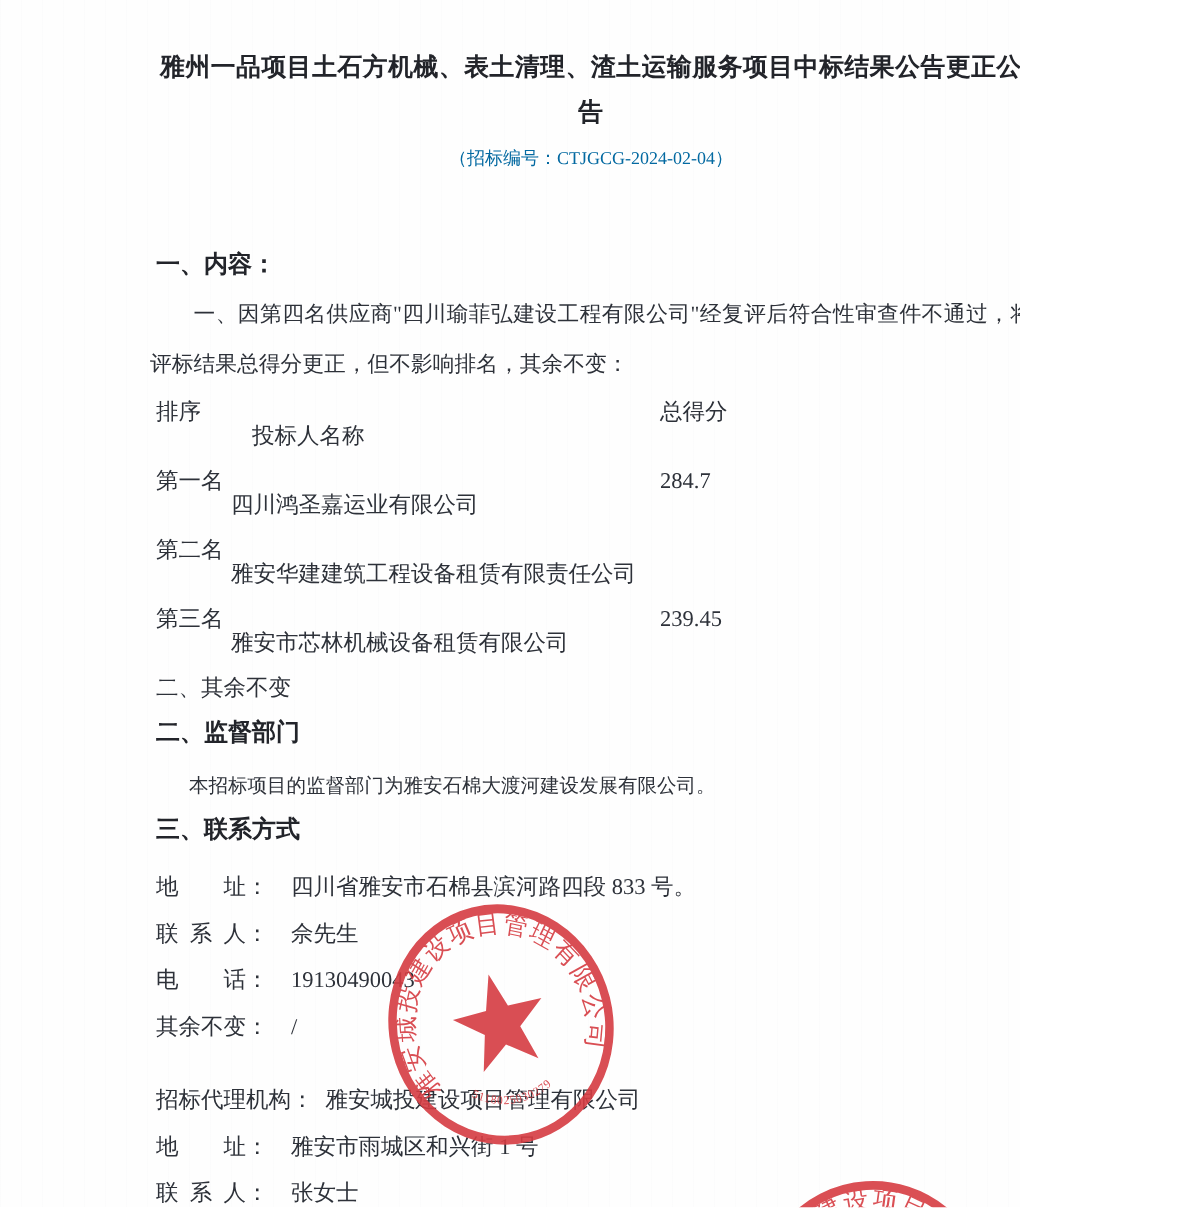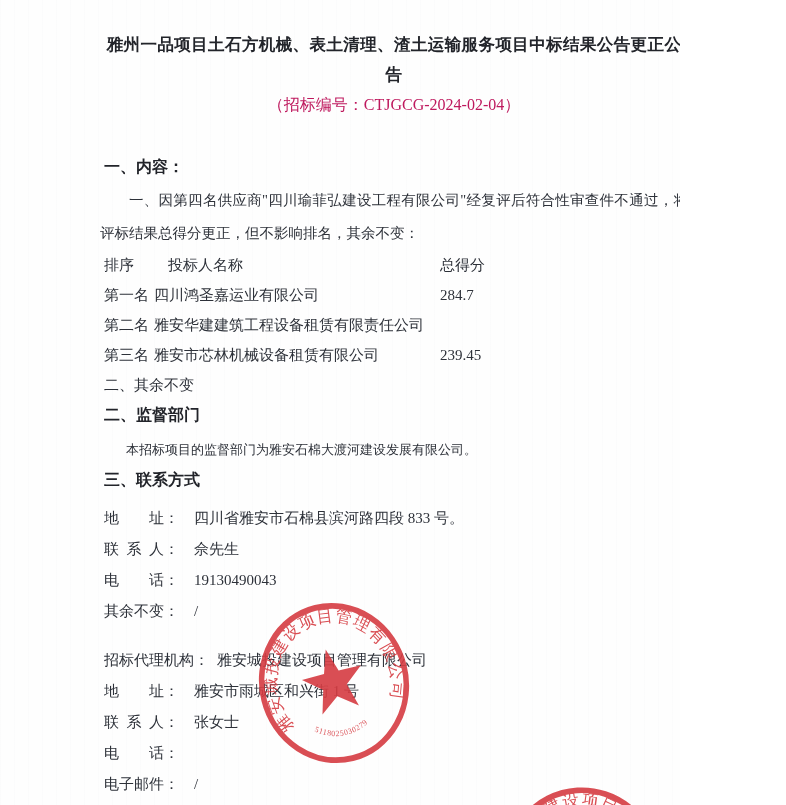--- a/index.html
+++ b/index.html
@@ -28,50 +28,50 @@
   }
   .title {
     font-size: 16.5px;
     font-weight: bold;
     text-align: center;
     line-height: 30px;
     color: #22242a;
     letter-spacing: 0.4px;
   }
   .subtitle {
-    font-size: 16px;
+    font-size: 12px;
     text-align: center;
     line-height: 30px;
-    color: #be185d;
+    color: #0369a1;
   }
   .h {
     font-size: 16px;
     font-weight: bold;
     line-height: 30px;
     color: #22242a;
     margin-left: 4px;
   }
-  .sec1-h { margin-top: 32px; }
+  .sec1-h { margin-top: 42px; }
   .para {
     margin: 2px 0 0 0;
     font-size: 14.5px;
     line-height: 33px;
     text-align: justify;
     text-indent: 2em;
   }
   .trow {
     display: grid;
     grid-template-columns: 50px 284px 1fr;
     font-size: 15px;
     line-height: 30px;
     margin-left: 4px;
   }
   .thead .c-name { padding-left: 14px; }
   .c-rank { white-space: nowrap; }
-  .c-name { white-space: nowrap; }
+  .c-name { white-space: nowrap; margin-top: 16px; }
   .c-score { white-space: nowrap; padding-left: 2px; }
   .note {
     font-size: 15px;
     line-height: 30px;
     margin-left: 4px;
   }
   .sup-body {
     margin: 5px 0 0 0;
     font-size: 13px;
     line-height: 30px;

